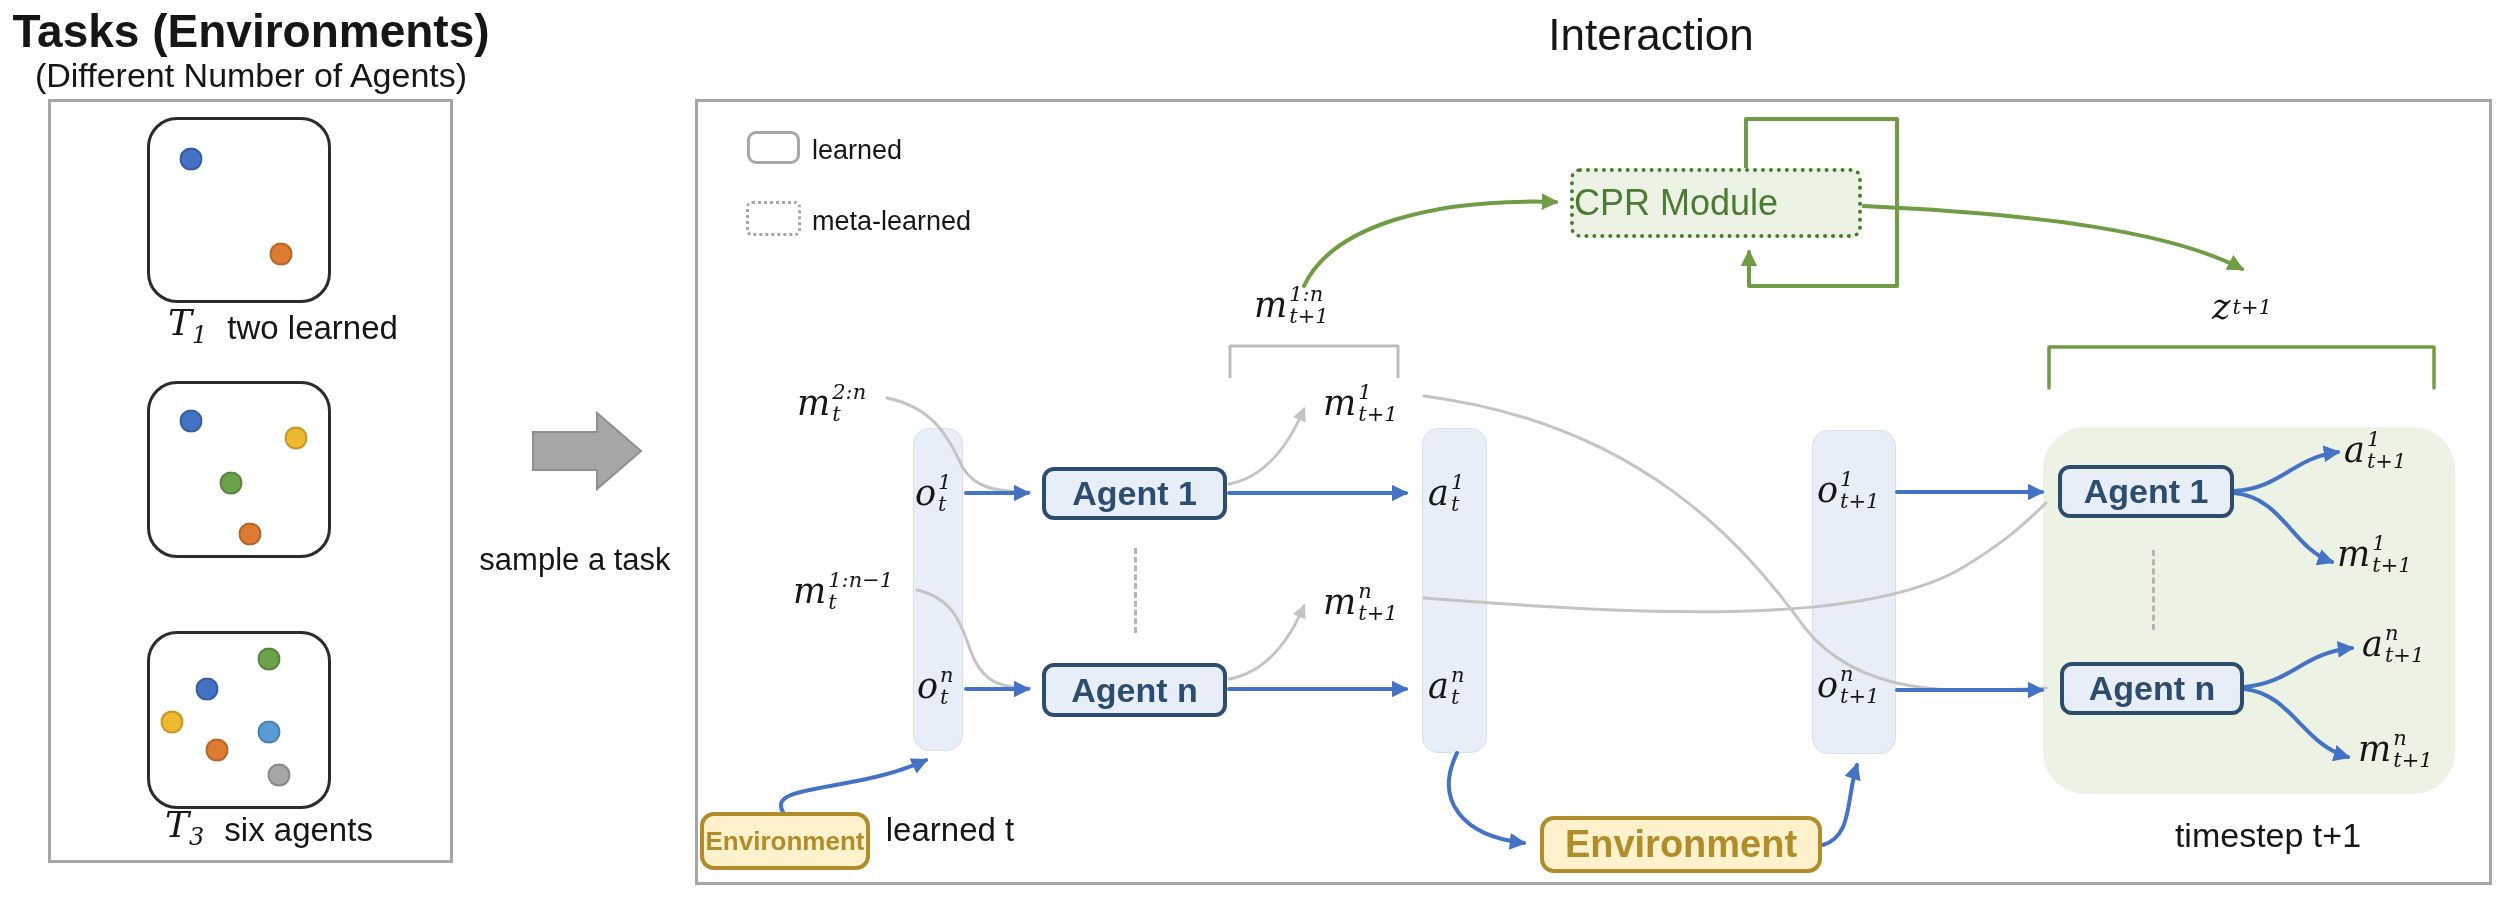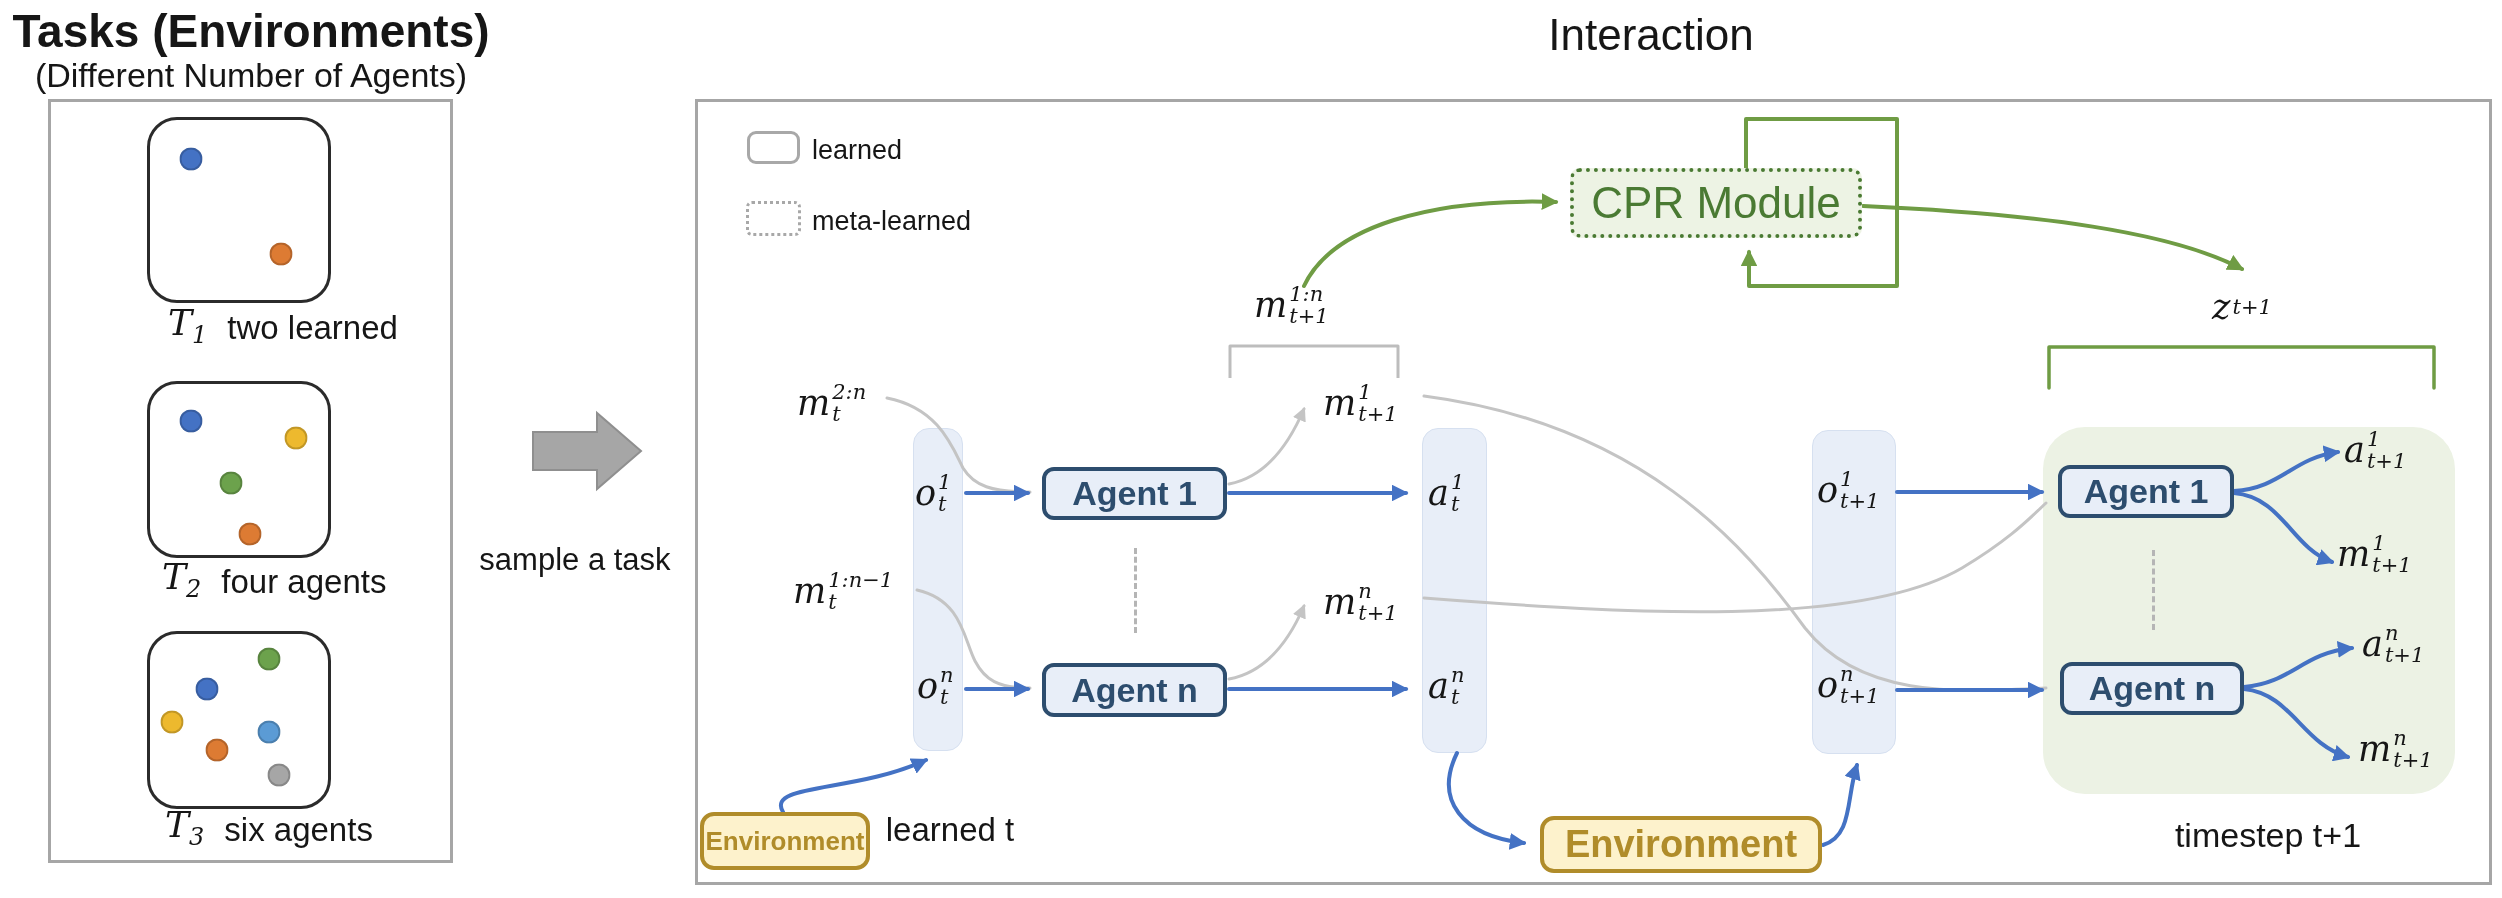--- a/index.html
+++ b/index.html
@@ -29,22 +29,22 @@
   .dot{position:absolute;width:23px;height:23px;border-radius:50%;transform:translate(-50%,-50%);
        border:2px solid rgba(0,0,0,0.18);box-sizing:border-box;}
 
   .sample-label{font-size:31px;text-align:center;white-space:nowrap;}
   .interaction-title{font-size:44px;text-align:center;}
 
   .legend-swatch{box-sizing:border-box;background:#fff;}
   .legend-label{font-size:27px;}
 
   .cpr-box{box-sizing:border-box;background:var(--c-cpr-fill);border:4px dotted var(--c-cpr-accent);
-           border-radius:10px;display:flex;align-items:center;justify-content:center;
-           color:var(--c-cpr-accent);font-size:44px;font-weight:500;}
+           border-radius:10px;display:flex;align-items:center;
+           color:var(--c-cpr-accent);font-size:36px;font-weight:500;}
   .green-panel{background:var(--c-panel-green);border-radius:42px;}
 
   .agent-box{box-sizing:border-box;background:var(--c-agent-fill);border:4px solid var(--c-agent-accent);
              border-radius:12px;display:flex;align-items:center;justify-content:center;
              color:var(--c-agent-accent);font-size:34px;font-weight:600;}
   .bar{background:var(--c-bar-fill);border:1px solid #d6e0f0;border-radius:16px;box-sizing:border-box;}
   .env-box{box-sizing:border-box;background:var(--c-env-fill);border:4px solid var(--c-env-accent);
            border-radius:14px;display:flex;align-items:center;justify-content:center;
            color:var(--c-env-accent);font-weight:600;}
   .dashsep{border-left:3px dashed #b5b5b5;width:0;}
@@ -83,24 +83,20 @@
       <span class="dot" style="left: 207px; top: 689px; background: var(--c-blue);"></span>
       <span class="dot" style="left: 172px; top: 722px; background: var(--c-yellow);"></span>
       <span class="dot" style="left: 269px; top: 732px; background: var(--c-light-blue);"></span>
       <span class="dot" style="left: 217px; top: 750px; background: var(--c-orange);"></span>
       <span class="dot" style="left: 279px; top: 775px; background: var(--c-gray);"></span>
     </div>
 
   <div class="abs task-label z8" style="left:168px;top:305px;text-align:right;">
     <span class="tmath"><span>T</span><span class="tsub">1</span></span>
     <span class="desc">two learned</span>
-  </div>
-  <div class="abs task-label z8" style="left:162px;top:559px;">
-    <span class="tmath"><span>T</span><span class="tsub">2</span></span>
-    <span class="desc">four agents</span>
   </div>
   <div class="abs task-label z8" style="left:165px;top:807px;">
     <span class="tmath"><span>T</span><span class="tsub">3</span></span>
     <span class="desc">six agents</span>
   </div>
 
   <div class="abs sample-label z8" style="left:455px;top:510px;width:240px;margin-top:32px;">sample a task</div>
 
   <div class="abs interaction-title z8" style="left:1451px;top:10px;width:400px;">Interaction</div>
   <div class="abs panel z1" style="left:695px;top:99px;width:1797px;height:786px;"></div>

